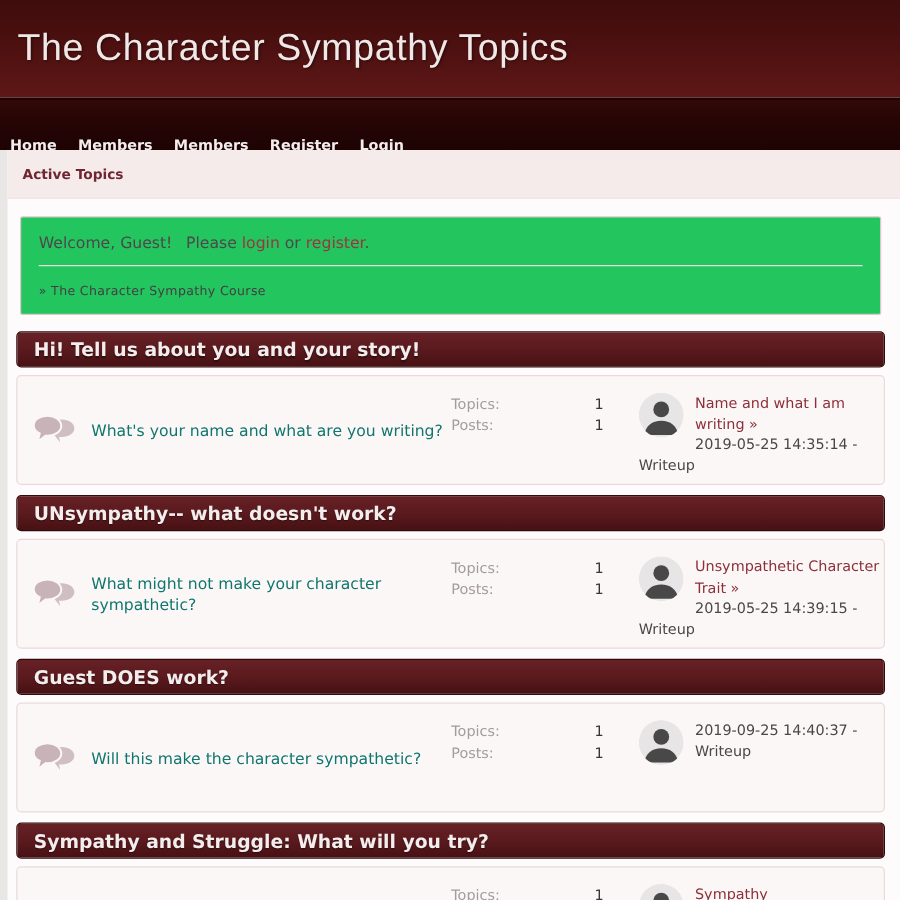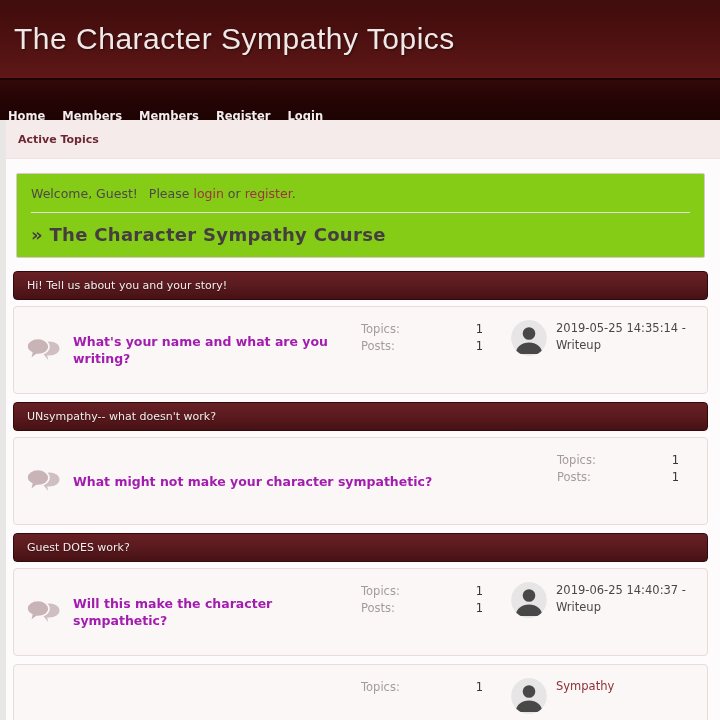--- a/index.html
+++ b/index.html
@@ -19,38 +19,38 @@
   .main-nav a { color:#f2ecec; font-size:11.5px; font-weight:bold;margin-top:31px; }
 
   
   .lower { height:712px; border-left:6px solid #e9e6e6; background:#fdfbfb; }
 
   .breadcrumb-bar { height:39px; background:#f6ebeb; display:flex; align-items:center; padding-left:12px;
                     border-bottom:1px solid #f0e3e3; }
   .breadcrumb-bar a { color:#6d2731; font-size:11px; font-weight:bold; }
 
   
-  .welcome-box { margin:14px 15px 13px 10px; background:#84cc16; border:1px solid #dcc8c8; border-radius:2px;
+  .welcome-box { margin:14px 15px 13px 10px; background:#22c55e; border:1px solid #dcc8c8; border-radius:2px;
                  padding:12px 14px; font-size:12.5px; color:#4e484a; }
   .welcome-box a { color:#9a3540; }
   .wgap { display:inline-block; width:7px; }
   .divider { border-top:1px solid #e8dddd; margin:11px 0; }
-  .board-link { font-weight:bold; font-size:18px; color:#453e41 !important; letter-spacing:.3px; }
+  .board-link { font-weight:normal; font-size:10px; color:#453e41 !important; letter-spacing:.3px; }
 
   
   .section-header { margin:8px 12px 6px 7px; height:29px; border:1px solid #330a0c; border-radius:4px;
                     background:linear-gradient(180deg,#672125 0%,#5a1a1e 50%,#471114 100%);
                     display:flex; align-items:center; padding-left:13px; }
-  .section-header span { color:#f3eded; font-size:11px; font-weight:normal; text-shadow:0 1px 1px rgba(0,0,0,.4); }
+  .section-header span { color:#f3eded; font-size:15px; font-weight:bold; text-shadow:0 1px 1px rgba(0,0,0,.4); }
 
   .forum-card { margin:0 12px 8px 7px; height:88px; background:#fcf7f7; border:1px solid #eadada;
                 border-radius:4px; display:flex; padding-left:11px; }
   .f-icon  { width:48px; flex-shrink:0; align-self:center; padding-top:4px; }
   .f-title { flex:1; align-self:center; padding-right:6px; font-size:12.5px; line-height:17px;
-             font-weight:bold; color:#a21caf; cursor:pointer; }
+             font-weight:normal; color:#0f766e; cursor:pointer; }
   .f-stats { width:150px; flex-shrink:0; padding:14px 28px 0 0; }
   .stat-row { display:flex; justify-content:space-between; font-size:11.5px; line-height:17px; }
   .stat-label { color:#a39b9d; }
   .stat-value { color:#363636; }
   .f-last { width:196px; flex-shrink:0; padding-top:13px; font-size:11.5px; line-height:16.5px; color:#4b4747; }
   .avatar { float:left; width:36px; height:36px; border-radius:50%; overflow:hidden; margin:0 9px 2px 0; }
   .lp-link { color:#8d2f38; }
   .lp-date { display:block; color:#4b4747; }
 </style>
 </head>
@@ -113,20 +113,21 @@
               </div>
           </div>
           <div class="f-last">
             <span class="avatar">
               <svg width="36" height="36" viewBox="0 0 36 36">
                   <circle cx="18" cy="18" r="18" fill="#e7e5e5"></circle>
                   <circle cx="18" cy="13.5" r="6.3" fill="#484848"></circle>
                   <path d="M4.5 34c.8-7.5 6.3-11.5 13.5-11.5S30.7 26.5 31.5 34z" fill="#484848"></path>
                 </svg>
             </span>
+            <a class="lp-link"><span>Name and what I am writing</span> <span>»</span></a>
             <span class="lp-date"><span>2019-05-25 14:35:14 -</span> <span>Writeup</span></span>
           </div>
         </div>
       </div>
 
       <div>
         <div class="section-header">
           <span>UNsympathy-- what doesn't work?</span>
         </div>
         <div class="forum-card">
@@ -140,20 +141,31 @@
           <div class="f-stats">
             <div class="stat-row">
                 <span class="stat-label">Topics:</span>
                 <span class="stat-value">1</span>
               </div>
             <div class="stat-row">
                 <span class="stat-label">Posts:</span>
                 <span class="stat-value">1</span>
               </div>
           </div>
+          <div class="f-last">
+            <span class="avatar">
+              <svg width="36" height="36" viewBox="0 0 36 36">
+                  <circle cx="18" cy="18" r="18" fill="#e7e5e5"></circle>
+                  <circle cx="18" cy="13.5" r="6.3" fill="#484848"></circle>
+                  <path d="M4.5 34c.8-7.5 6.3-11.5 13.5-11.5S30.7 26.5 31.5 34z" fill="#484848"></path>
+                </svg>
+            </span>
+            <a class="lp-link"><span>Unsympathetic Character Trait</span> <span>»</span></a>
+            <span class="lp-date"><span>2019-05-25 14:39:15 -</span> <span>Writeup</span></span>
+          </div>
         </div>
       </div>
 
       <div>
         <div class="section-header">
           <span>Guest DOES work?</span>
         </div>
         <div class="forum-card">
           <div class="f-icon">
             <svg width="36" height="28" viewBox="0 0 36 28">
@@ -173,26 +185,29 @@
               </div>
           </div>
           <div class="f-last">
             <span class="avatar">
               <svg width="36" height="36" viewBox="0 0 36 36">
                   <circle cx="18" cy="18" r="18" fill="#e7e5e5"></circle>
                   <circle cx="18" cy="13.5" r="6.3" fill="#484848"></circle>
                   <path d="M4.5 34c.8-7.5 6.3-11.5 13.5-11.5S30.7 26.5 31.5 34z" fill="#484848"></path>
                 </svg>
             </span>
-            <span class="lp-date"><span>2019-06-25 14:40:37 -</span> <span>Writeup</span></span>
-          </div>
-        </div>
-      </div>
-
-      <div>
+            <span class="lp-date"><span>2019-09-25 14:40:37 -</span> <span>Writeup</span></span>
+          </div>
+        </div>
+      </div>
+
+      <div>
+        <div class="section-header">
+          <span>Sympathy and Struggle: What will you try?</span>
+        </div>
         <div class="forum-card">
           <div class="f-icon">
             
           </div>
           <div class="f-title"></div>
           <div class="f-stats">
             <div class="stat-row">
                 <span class="stat-label">Topics:</span>
                 <span class="stat-value">1</span>
               </div>

